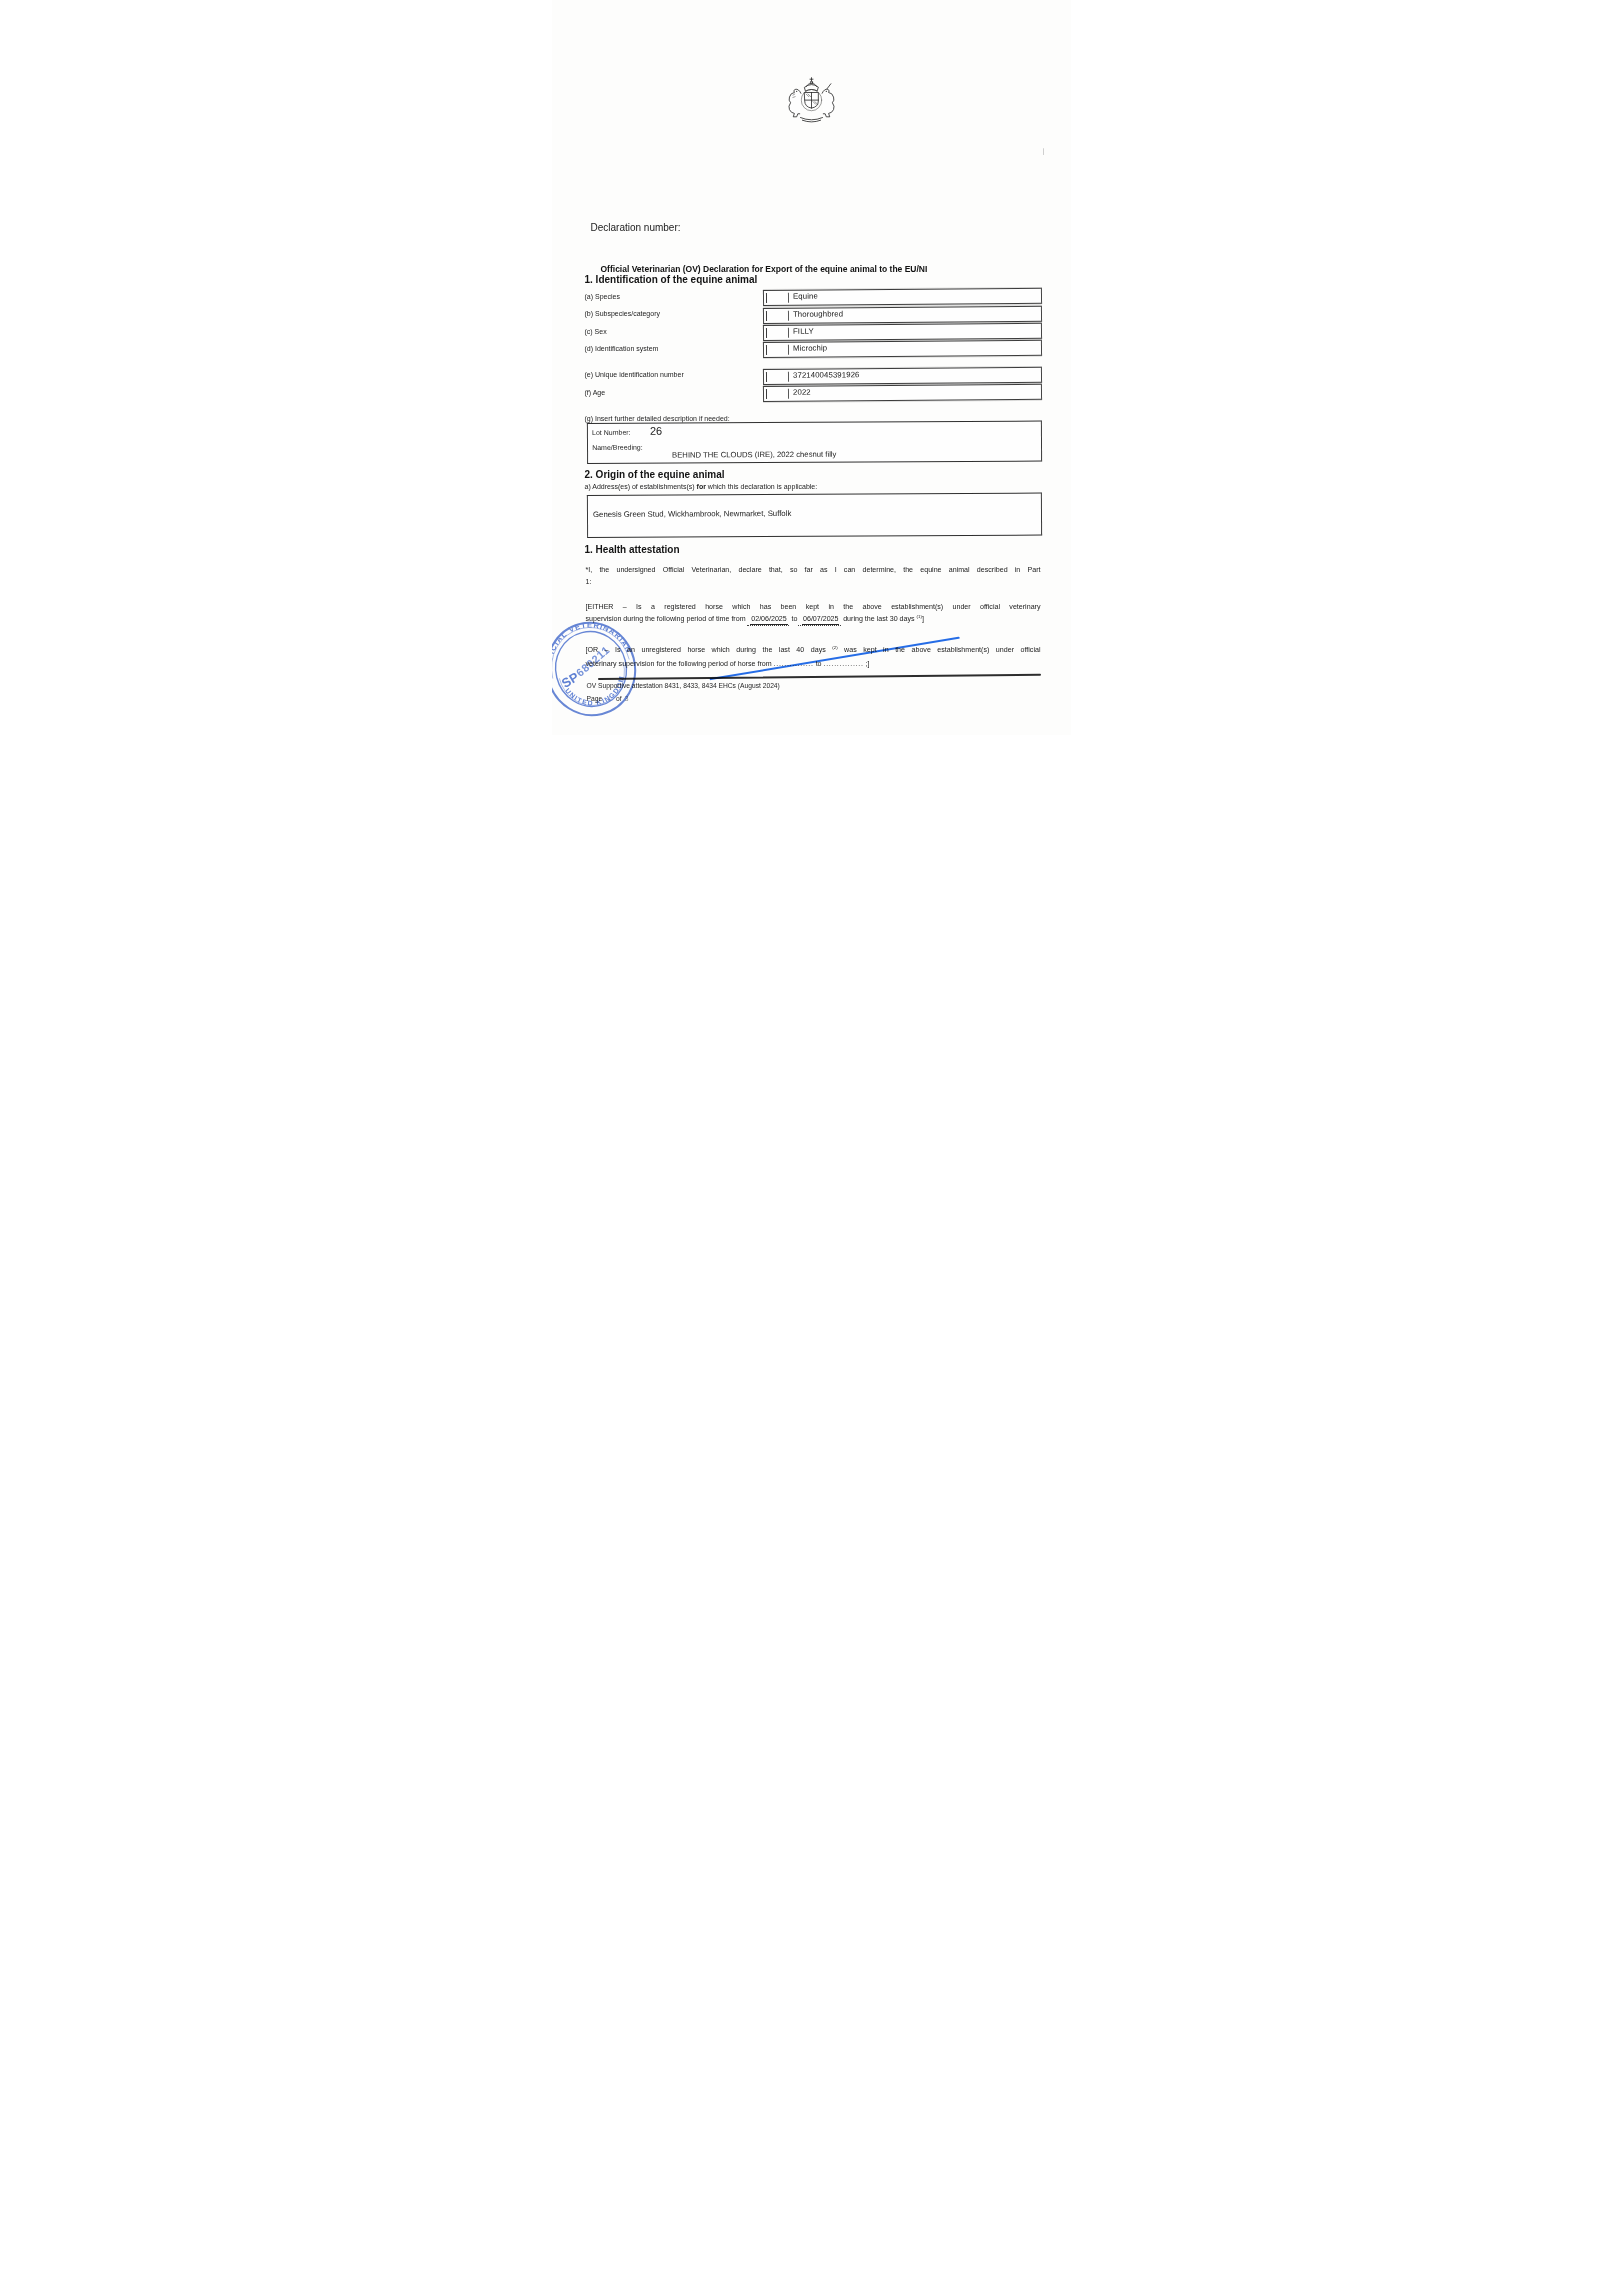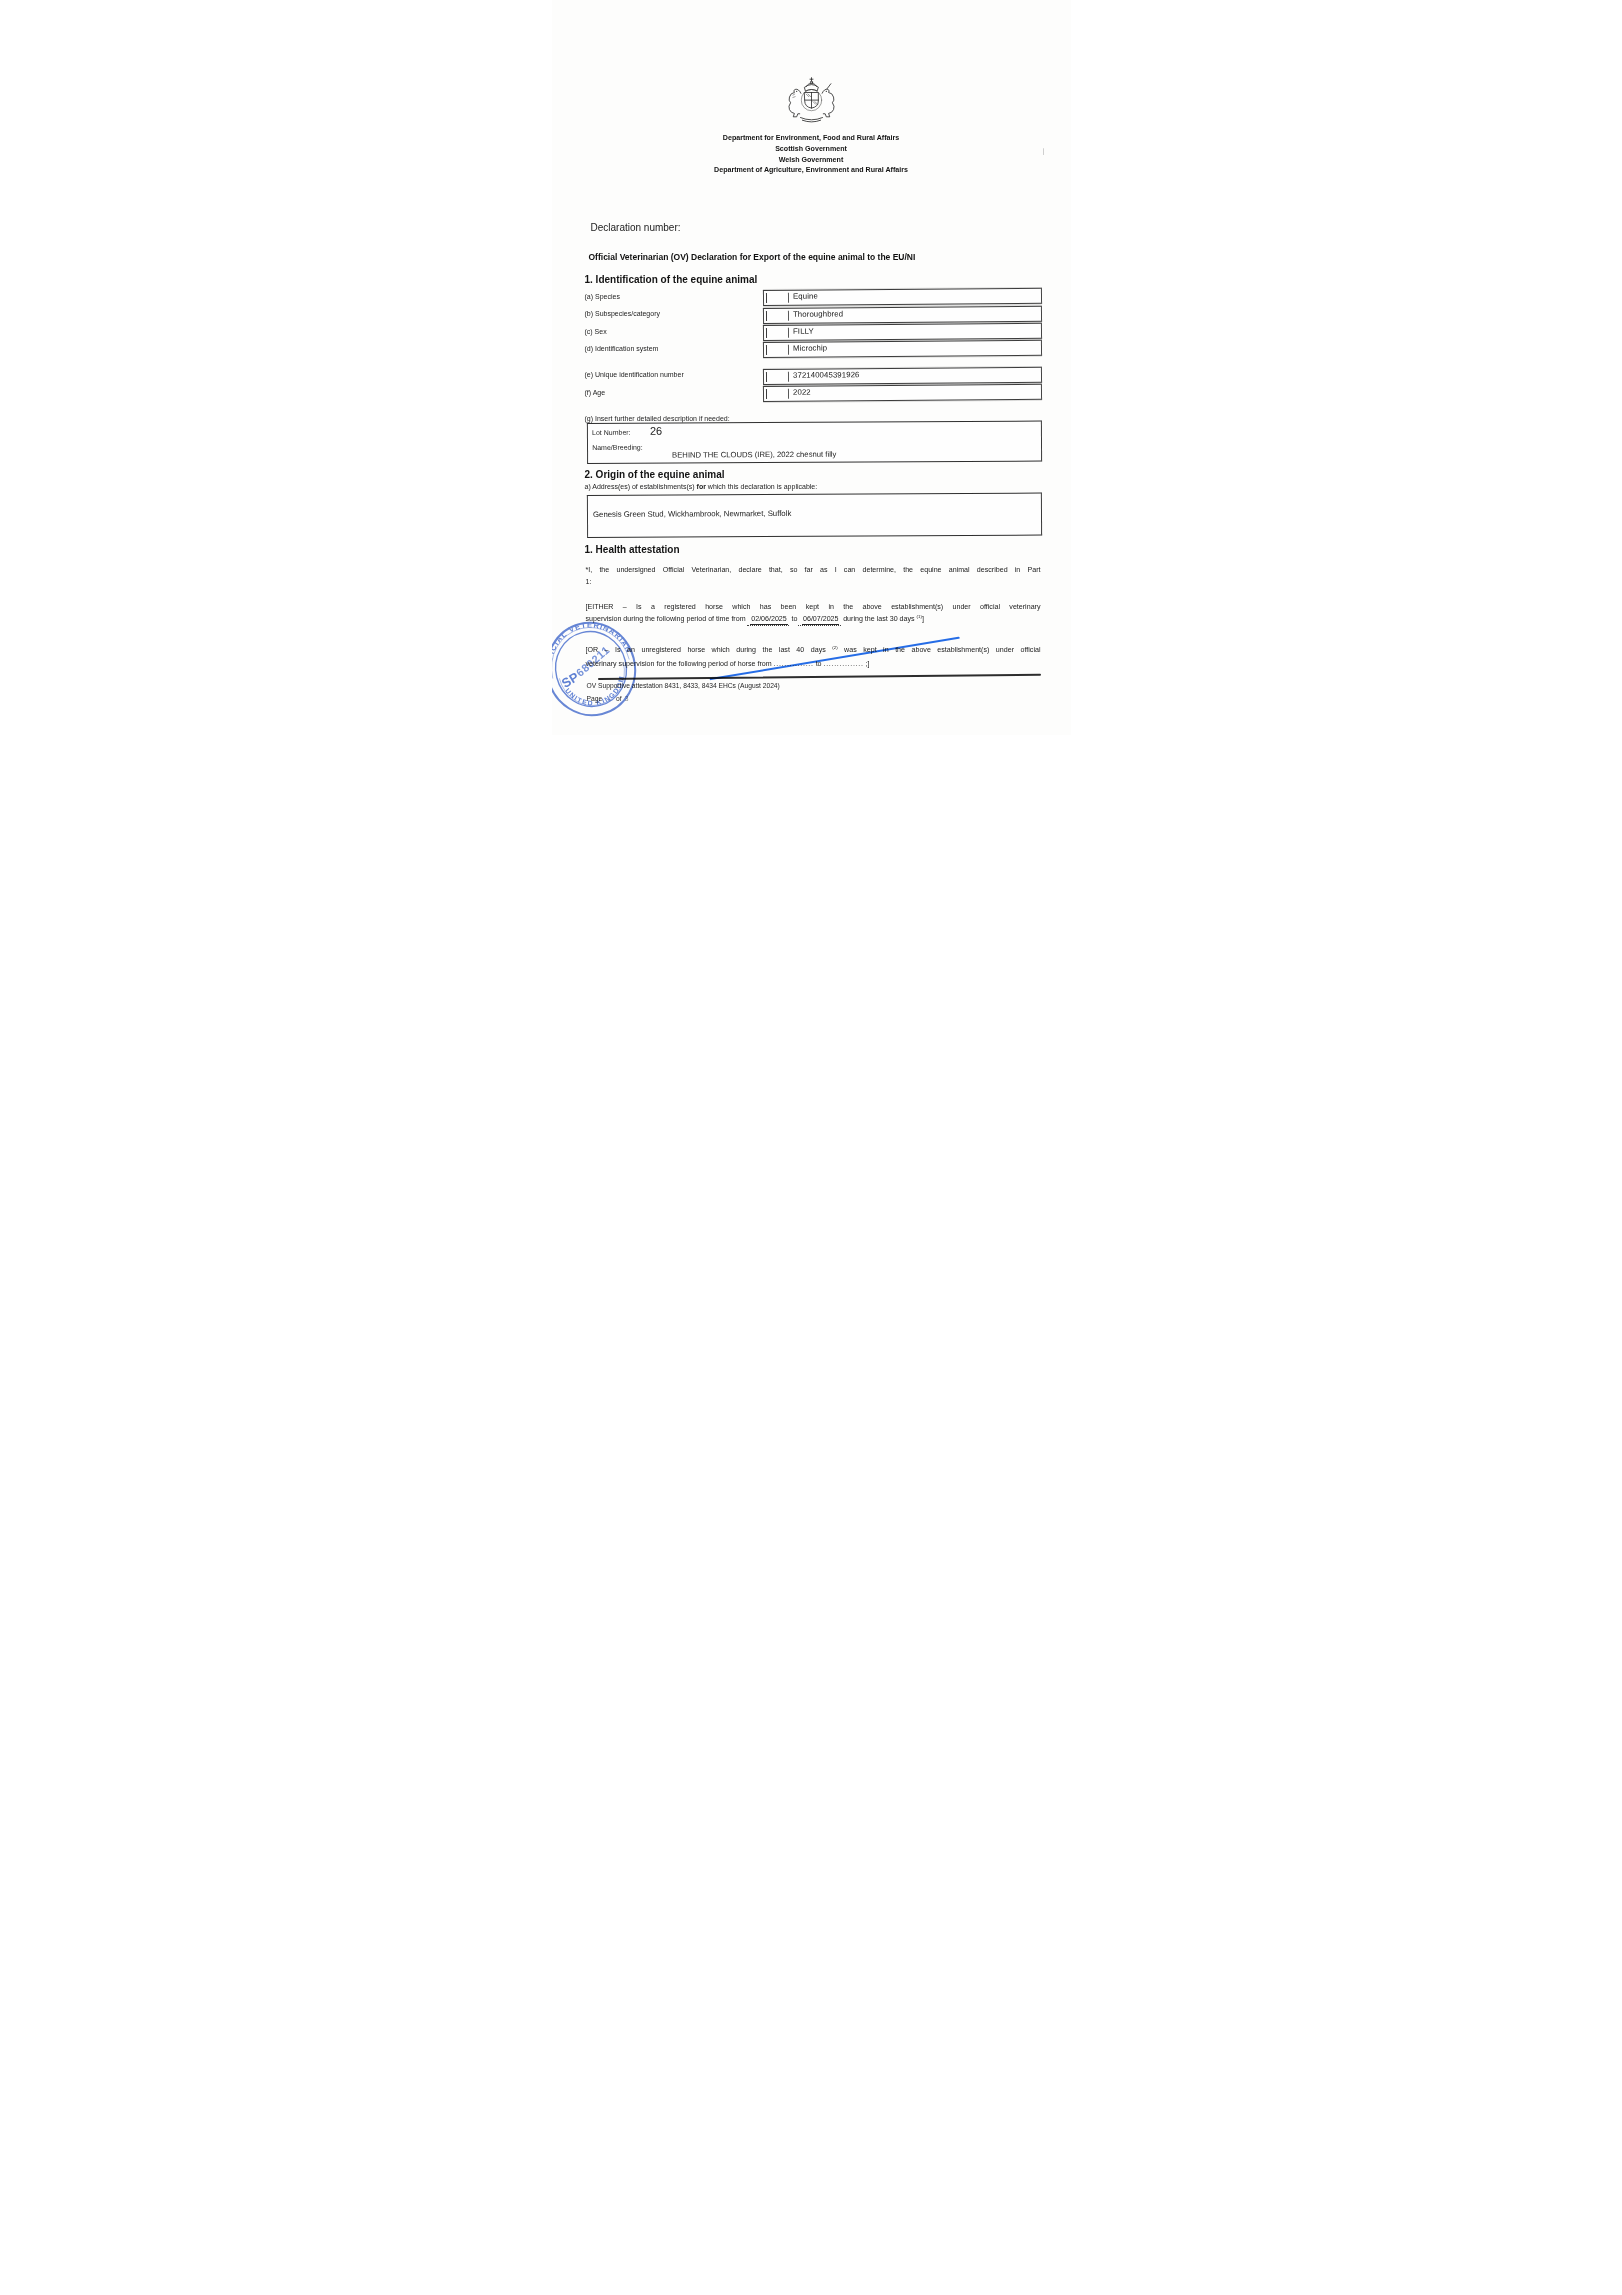--- a/index.html
+++ b/index.html
@@ -11,21 +11,21 @@
     overflow:hidden;
     font-family:"Liberation Sans","DejaVu Sans",sans-serif;
     color:#1c1c1c;
   }
   .abs{position:absolute;}
   
   .crest{position:absolute;left:231px;top:75px;opacity:.93;}
   .org{position:absolute;left:0;right:0;top:133px;text-align:center;
        font-weight:bold;font-size:7.1px;line-height:10.8px;color:#141414;}
   .decl{position:absolute;left:39px;top:222px;font-size:10px;text-align:right;}
-  .title{position:absolute;left:33px;top:248px;width:459px;margin:4px;
+  .title{position:absolute;left:33px;top:248px;width:459px;margin:16px;
          font-size:8.5px;font-weight:bold;color:#111;}
   .sech{position:absolute;left:33px;margin:0;font-size:10px;font-weight:bold;color:#131313;}
   
   .flabel{position:absolute;left:33px;font-size:7px;white-space:nowrap;}
   .fbox{
     position:absolute;left:211px;width:277px;height:14.2px;
     border:0.8px solid #454545;border-top:1.1px solid #3a3a3a;border-bottom:1.1px solid #3a3a3a;
     background:#fefefe;
     transform:rotate(-0.45deg);transform-origin:left center;
     box-shadow:0 -0.9px 0 rgba(90,90,90,.18),0 0.9px 0 rgba(90,90,90,.18);
@@ -81,26 +81,20 @@
       <path d="M47 48 q-6 -13 -15 -10 q-6 2 -2 8 q-10 1 -13 12 q-3 9 3 15 q-7 9 -3 18 q4 9 13 10 l-3 9 h9 l3 -8 h5" fill="#ffffff"></path>
       <circle cx="36" cy="43" r="1.7" fill="#1b1b1b" stroke="none"></circle>
       <path d="M31 50 l-5 3 M32 57 l-6 2" stroke-width="1.2"></path>
       <path d="M103 48 q6 -13 15 -10 q6 2 2 8 q10 1 13 12 q3 9 -3 15 q7 9 3 18 q-4 9 -13 10 l3 9 h-9 l-3 -8 h-5" fill="#ffffff"></path>
       <path d="M116 36 l10 -13"></path>
       <circle cx="114" cy="43" r="1.7" fill="#1b1b1b" stroke="none"></circle>
       <path d="M46 112 q29 12 58 0 M51 119 q24 9 48 0"></path>
     </g>
   </svg>
 
-  <div class="org">
-    <div>Department for Environment, Food and Rural Affairs</div>
-    <div>Scottish Government</div>
-    <div>Welsh Government</div>
-    <div>Department of Agriculture, Environment and Rural Affairs</div>
-  </div>
 
   <div class="artifact"></div>
 
   <div class="decl">Declaration number:</div>
 
   <h1 class="title">Official Veterinarian (OV) Declaration for Export of the equine animal to the EU/NI</h1>
 
   <h2 class="sech" style="top:274px;">1. Identification of the equine animal</h2>
 
   <div class="flabel" style="top:293px;">(a) Species</div>

